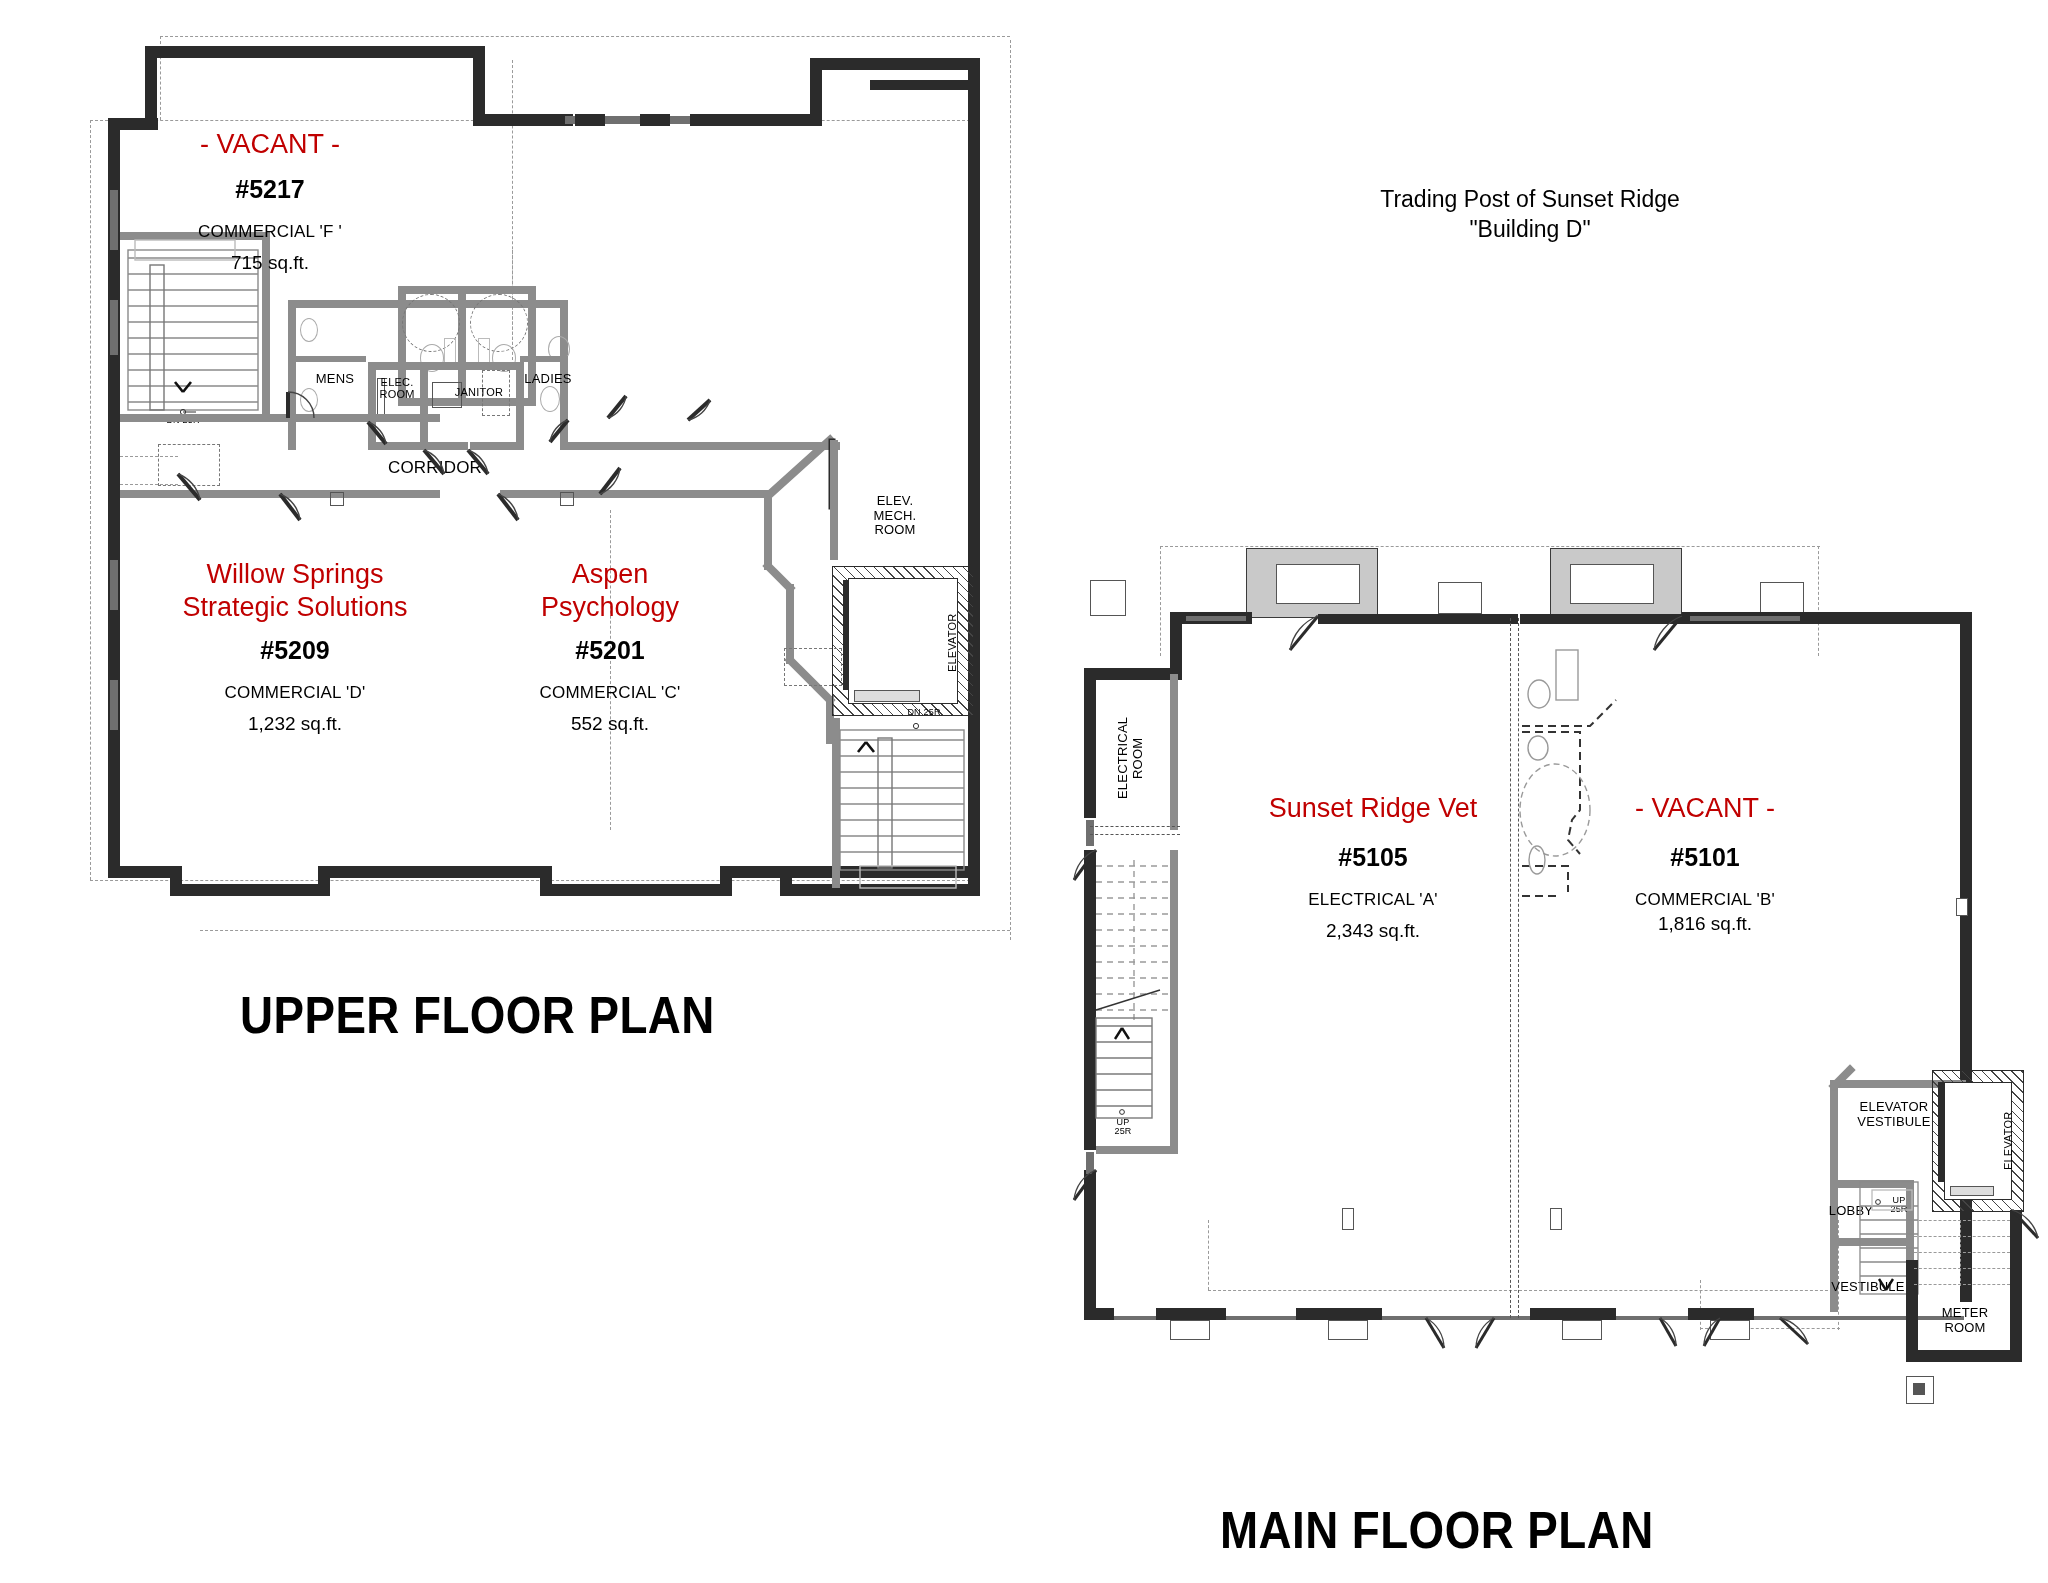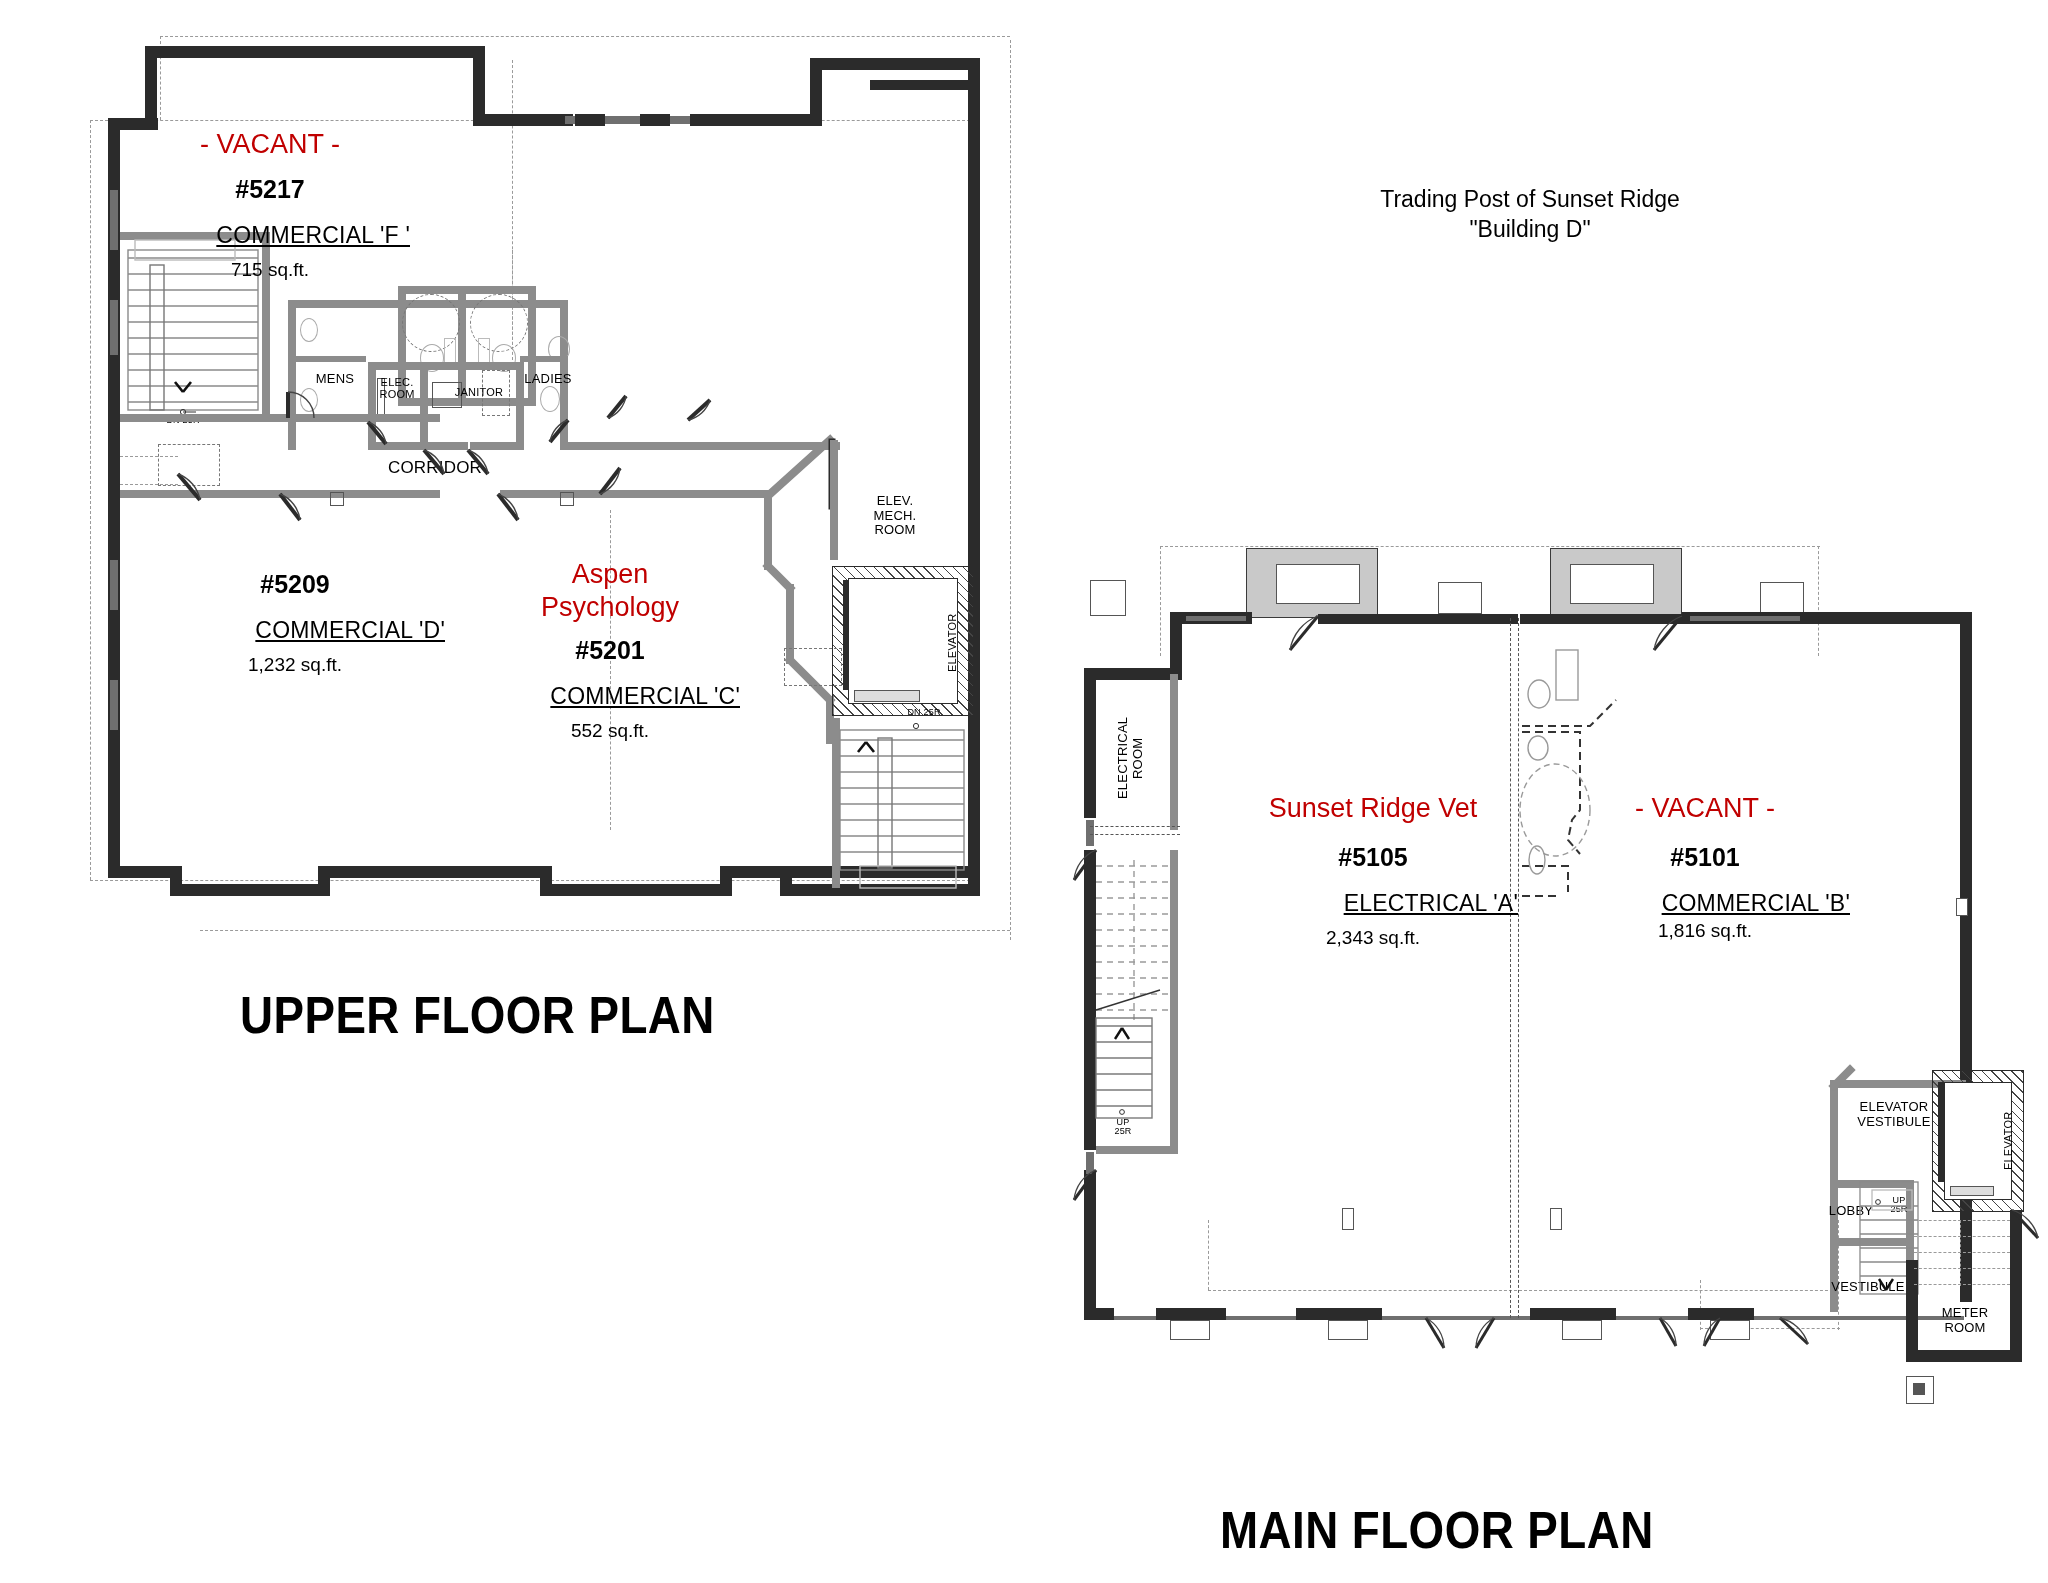--- a/index.html
+++ b/index.html
@@ -4,21 +4,21 @@
 <style>
   html,body{margin:0;padding:0;background:#ffffff;}
   body{width:2048px;height:1583px;position:relative;overflow:hidden;
        font-family:"Liberation Sans","DejaVu Sans",sans-serif;color:#000;}
 
   .plan{position:absolute;}
 
   
   .tenant{color:#C00000;font-size:27px;font-weight:400;text-align:center;line-height:1.22;white-space:pre-line;}
   .unitno{font-size:25px;font-weight:bold;text-align:center;}
-  .commlabel{font-size:23px;text-align:right;letter-spacing:.2px;text-decoration:underline;}
+  .commlabel{font-size:17px;text-align:center;letter-spacing:.2px;}
   .sqft{font-size:19px;text-align:center;}
   .roomlabel{font-size:17px;text-align:center;line-height:1.12;letter-spacing:.2px;}
   .roomlabel.sm{font-size:13px;}
   .roomlabel.xs{font-size:11px;}
   .tiny{font-size:9px;text-align:center;line-height:1.05;letter-spacing:.2px;}
   .vert{writing-mode:vertical-rl;transform:rotate(180deg);}
   .plantitle{font-family:"Liberation Sans","DejaVu Sans",sans-serif;font-weight:bold;
              font-size:52px;letter-spacing:.5px;transform:scaleX(.88);transform-origin:left center;}
   .titleblock{font-size:23px;text-align:center;line-height:1.3;}
 
@@ -252,20 +252,22 @@
 
   <div class="lbl" style="left:130px;top:128px;width:280px;">
     <div class="tenant">- VACANT -</div>
     <div class="unitno" style="margin-top:14px;">#5217</div>
     <div class="commlabel" style="margin-top:18px;">COMMERCIAL 'F '</div>
     <div class="sqft" style="margin-top:10px;">715 sq.ft.</div>
   </div>
 
 
   <div class="lbl" style="left:145px;top:558px;width:300px;">
+    <div class="tenant">Willow Springs
+Strategic Solutions</div>
     <div class="unitno" style="margin-top:12px;">#5209</div>
     <div class="commlabel" style="margin-top:18px;">COMMERCIAL 'D'</div>
     <div class="sqft" style="margin-top:10px;">1,232 sq.ft.</div>
   </div>
 
   <div class="lbl" style="left:480px;top:558px;width:260px;">
     <div class="tenant">Aspen
 Psychology</div>
     <div class="unitno" style="margin-top:12px;">#5201</div>
     <div class="commlabel" style="margin-top:18px;">COMMERCIAL 'C'</div>

